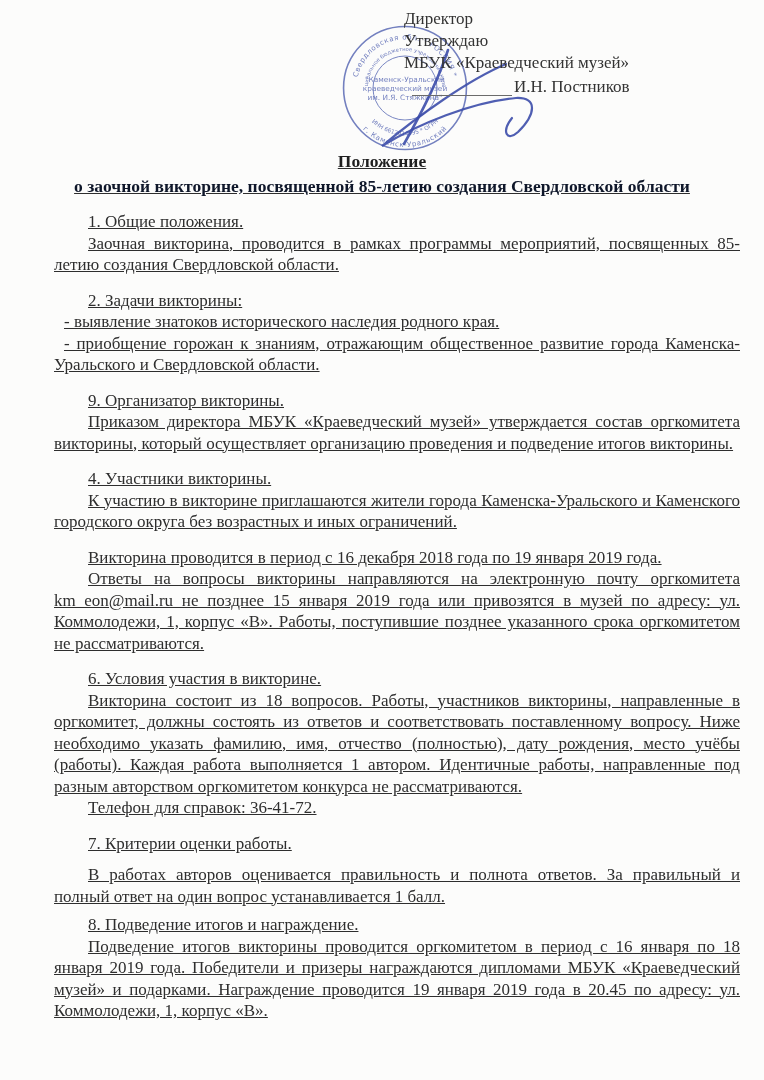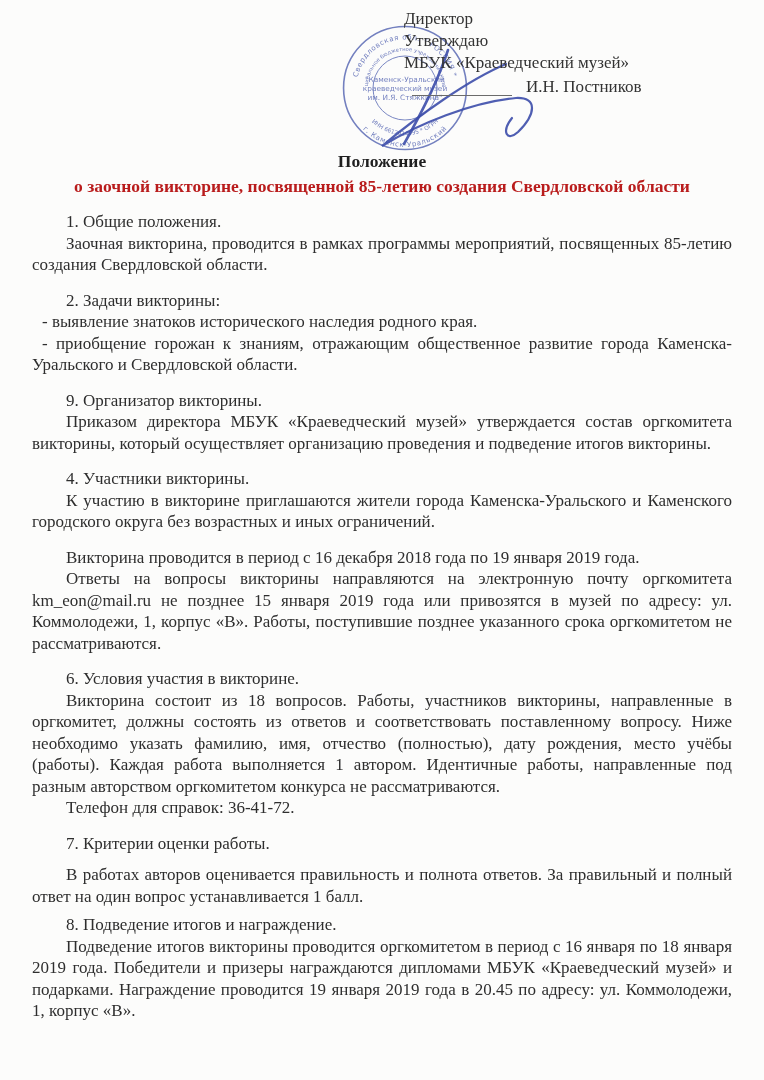--- a/index.html
+++ b/index.html
@@ -11,21 +11,21 @@
   }
   .page{position:relative;width:764px;height:1080px;}
 
   
   .header{position:relative;height:150px;}
   .approval{
     position:absolute;left:404px;top:8px;width:330px;
     font-size:17px;line-height:22px;color:#333;
   }
   .approval .sig-row{position:relative;height:24px;margin-top:2px;}
-  .approval .signer{position:absolute;left:122px;top:0;}
+  .approval .signer{position:absolute;left:110px;top:0;}
   .sig-underline{
     position:absolute;left:8px;top:19px;width:100px;height:1px;
     background:#6b6b6b;
   }
 
   
   .stamp{
     position:absolute;left:330px;top:24px;width:150px;height:128px;
     opacity:.82;pointer-events:none;
   }
@@ -34,31 +34,31 @@
 
   
   .signature{
     position:absolute;left:320px;top:18px;width:250px;height:150px;
     pointer-events:none;
   }
   .signature path{stroke:#3c4caa;fill:none;stroke-linecap:round;opacity:.9;}
 
   
   .doc{
-    position:relative;padding:0 32px;
+    position:relative;padding:0 24px;text-decoration:underline;
   }
   .title{
     margin:0;text-align:center;font-size:17.5px;font-weight:bold;
     line-height:22px;color:#1f1f1f;
   }
   .subtitle{
     margin:3px 0 0 0;text-align:center;font-size:17.5px;font-weight:bold;
-    line-height:22px;color:#b91c1c;
+    line-height:22px;color:#0f172a;
   }
-  #sections{margin-top:14px;}
+  #sections{margin-top:14px;margin-left:30px;}
   .section{margin-top:14px;}
   .sec-heading{
     margin:0;font-size:17px;font-weight:normal;line-height:21.5px;
     padding-left:34px;
   }
   .section p{
     margin:0;font-size:17px;line-height:21.5px;
     text-align:justify;text-indent:34px;
   }
   .section p.bullet{text-indent:10px;}

